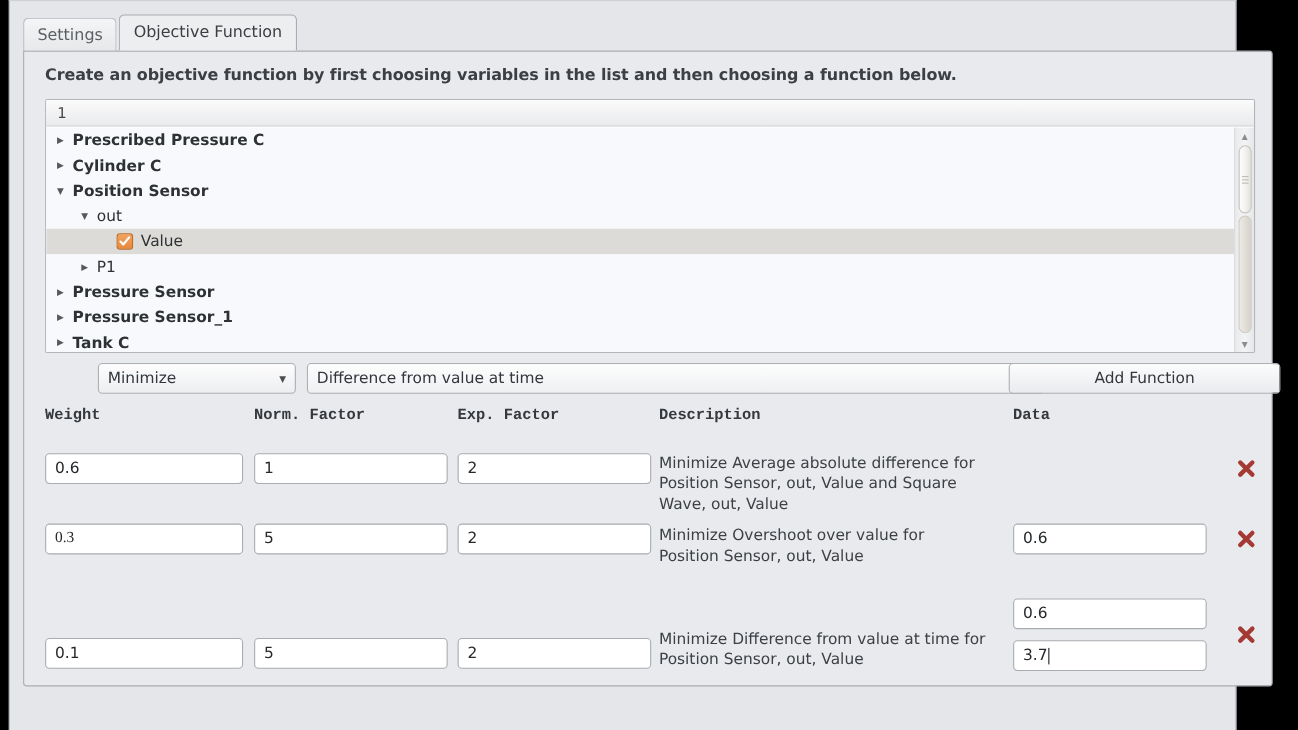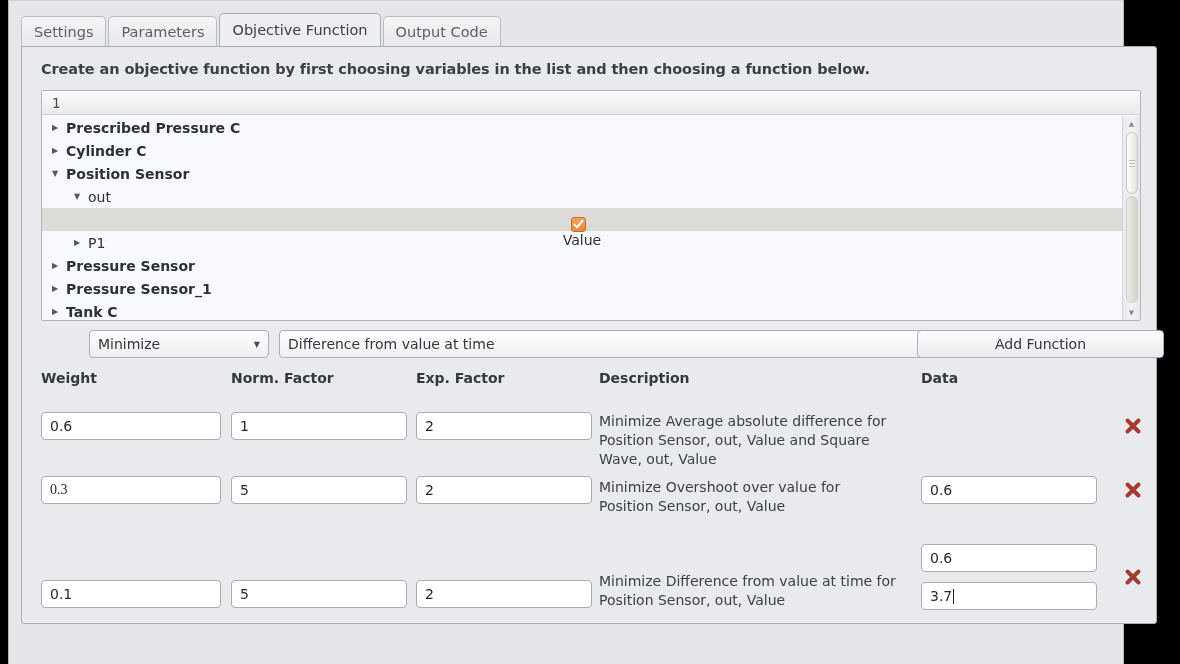--- a/index.html
+++ b/index.html
@@ -185,21 +185,21 @@
     border: 1px solid #adb0b4;
     border-radius: 4px;
     display: flex; align-items: center; justify-content: center;
     font-size: 14px; color: #34373b;
     cursor: default;
   }
   #btn-addfn { left: 876px; width: 247px; }
 
   
   .colheads { position: absolute; left: 19px; top: 323px; font-size: 14px; font-weight: bold; color: #35383c; }
-  .colheads span { position: absolute; white-space: nowrap; }
+  .colheads span { position: absolute; white-space: nowrap; font-family: Liberation Mono, monospace; }
 
   
   .row { position: absolute; left: 19px; width: 1100px; }
   .fld {
     position: absolute;
     height: 28px;
     background: #fff;
     border: 1px solid #a9acb0;
     border-radius: 4px;
     display: flex; align-items: center;
@@ -250,23 +250,21 @@
   #b-run { left: 996px; width: 164px; }
 </style>
 </head>
 <body>
 
 <div class="screen">
   <div class="window">
 
     <div class="tabstrip" id="tabstrip">
         <div class="tab">Settings</div>
-        <div class="tab">Parameters</div>
         <div class="tab active">Objective Function</div>
-        <div class="tab">Output Code</div>
       </div>
 
     <div class="panel">
       <div class="panel-inner">
 
         <div class="instruction">Create an objective function by first choosing variables in the list and then choosing a function below.</div>
 
         <div class="tree-wrap">
           <div class="tree-header">1</div>
           <div class="tree-body" id="treebody">
@@ -279,21 +277,21 @@
                 <span style="margin-left: 4px;">Cylinder C</span>
               </div>
               <div class="tree-row bold" style="padding-left: 6px;">
                 <span class="tri">▼</span>
                 <span style="margin-left: 4px;">Position Sensor</span>
               </div>
               <div class="tree-row" style="padding-left: 28px;">
                 <span class="tri">▼</span>
                 <span style="margin-left: 4px;">out</span>
               </div>
-              <div class="tree-row sel" style=" flex-direction: column;">
+              <div class="tree-row sel" style="padding-left: 50px;">
                 <span class="tri">&nbsp;</span>
                 <span class="cbx">
                   <svg width="11" height="11" viewBox="0 0 11 11">
                     <path d="M1.5 5.6 L4 8.3 L9.4 1.8" stroke="#ffffff" stroke-width="2" fill="none" stroke-linecap="round" stroke-linejoin="round"></path>
                   </svg>
                 </span>
                 <span style="margin-left: 0px;">Value</span>
               </div>
               <div class="tree-row" style="padding-left: 28px;">
                 <span class="tri">▶</span>

